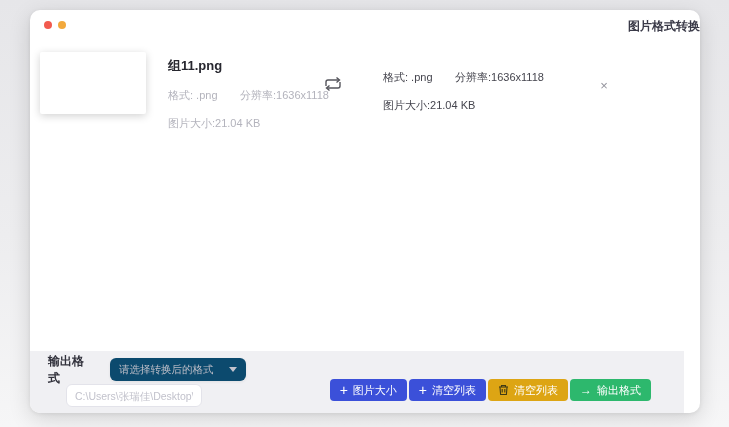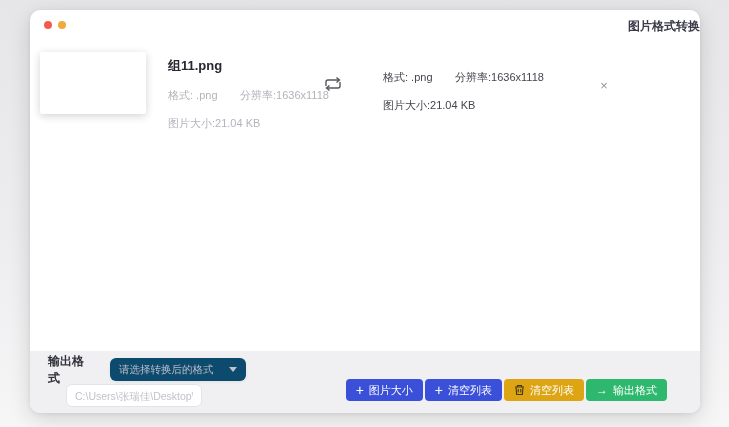--- a/index.html
+++ b/index.html
@@ -40,21 +40,21 @@
   .dst-info .meta-row { color:#45454e; }
   .meta-format { display:inline-block; width:72px; }
   .loop-icon { position:absolute; left:293px; top:36px; width:20px; height:16px; }
   .close-x {
     position:absolute; left:566px; top:38px; width:16px; height:16px;
     font-size:13px; color:#93939c; text-align:center; line-height:16px;
     cursor:default;
   }
   
   .footer {
-    position:absolute; left:0; right:0; bottom:0; height:62px;
+    position:absolute; left:0; right:16px; bottom:0; height:62px;
     background:#f0f0f3;
   }
   .form-row { position:absolute; left:18px; height:23px; display:flex; align-items:center; }
   .row-format { top:7px; }
   .row-dir { top:33px; }
   .form-label { width:44px; font-size:12px; font-weight:700; color:#32323c; }
   .select-box {
     position:relative; margin-left:18px; width:136px; height:23px;
     background:#0c4a6e; border-radius:6px;
     box-shadow: 0 1px 3px rgba(0,0,0,0.07);

